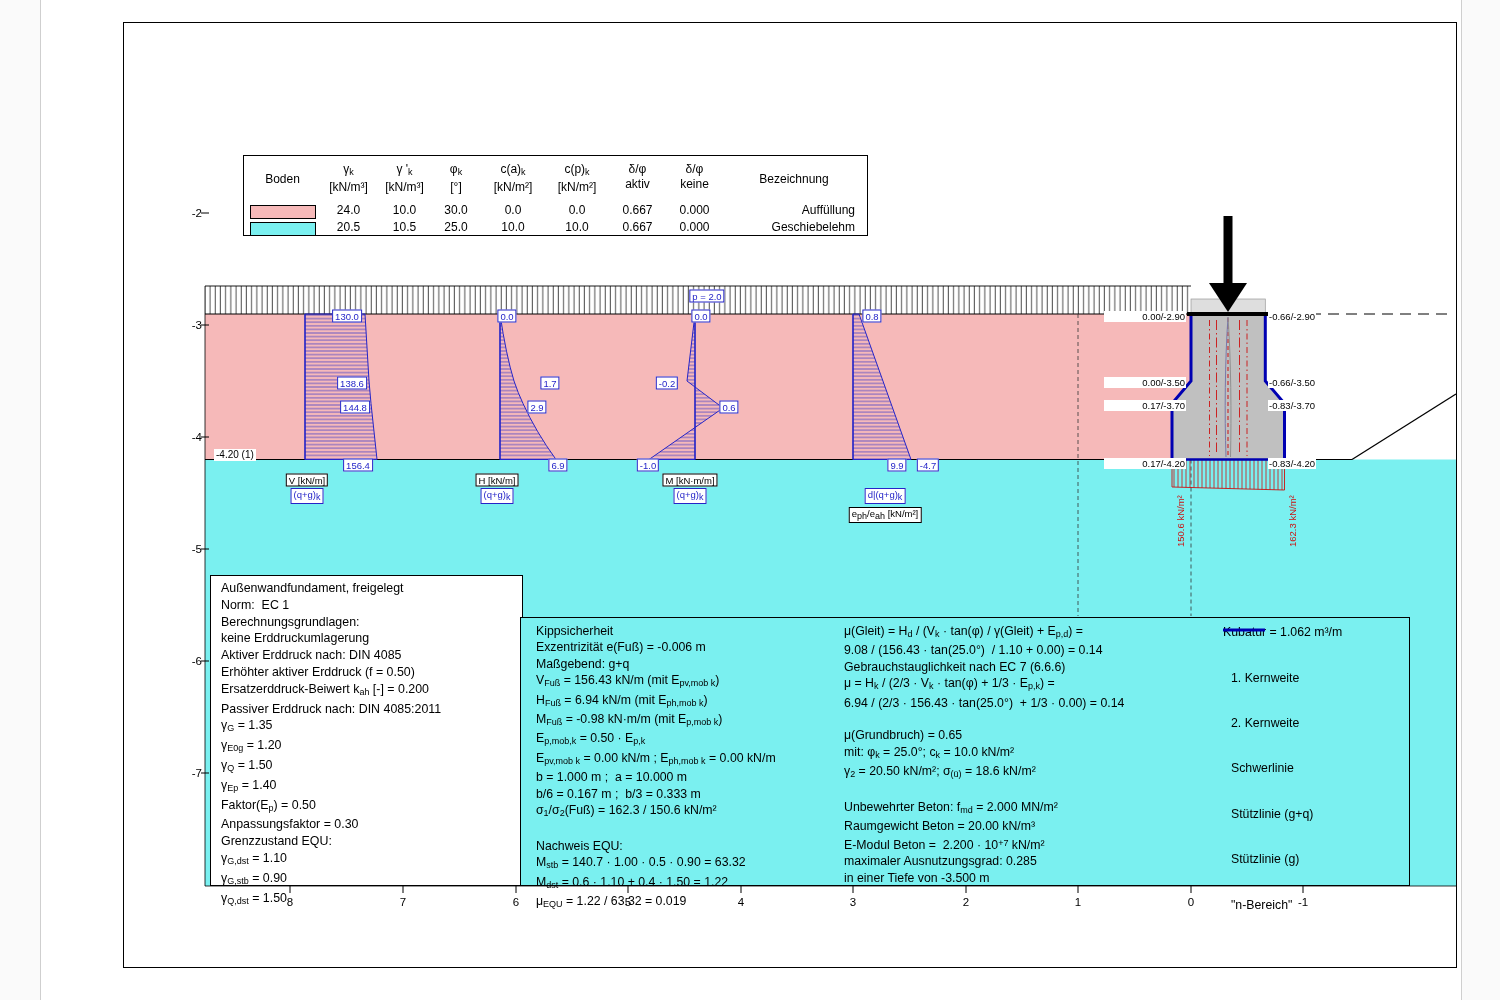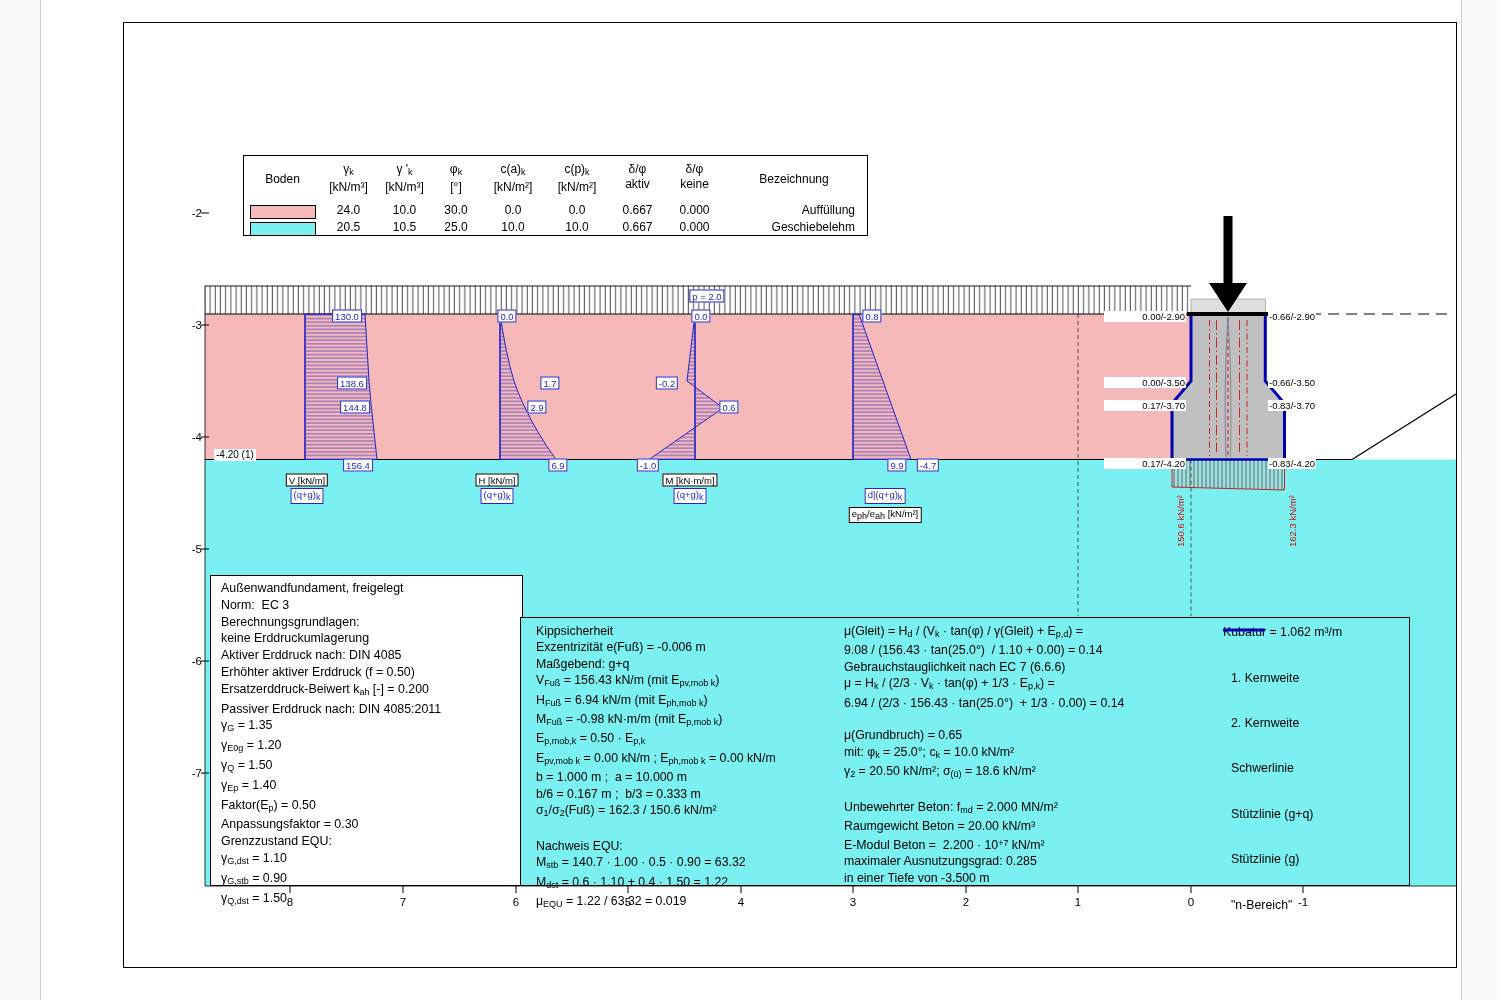--- a/index.html
+++ b/index.html
@@ -278,21 +278,21 @@
   <div class="axx" style="left:721px;top:895px;">4</div>
   <div class="axx" style="left:833px;top:895px;">3</div>
   <div class="axx" style="left:946px;top:895px;">2</div>
   <div class="axx" style="left:1058px;top:895px;">1</div>
   <div class="axx" style="left:1171px;top:895px;">0</div>
   <div class="axx" style="left:1283px;top:895px;">-1</div>
 
   <div class="abs" id="info-box">
     <div>
         <div class="tline">Außenwandfundament, freigelegt</div>
-        <div class="tline">Norm:  EC 3</div>
+        <div class="tline">Norm:  EC 1</div>
         <div class="tline">Berechnungsgrundlagen:</div>
         <div class="tline">keine Erddruckumlagerung</div>
         <div class="tline">Aktiver Erddruck nach: DIN 4085</div>
         <div class="tline">Erhöhter aktiver Erddruck (f = 0.50)</div>
         <div class="tline">Ersatzerddruck-Beiwert k<sub>ah</sub> [-] = 0.200</div>
         <div class="tline">Passiver Erddruck nach: DIN 4085:2011</div>
         <div class="tline">γ<sub>G</sub> = 1.35</div>
         <div class="tline">γ<sub>E0g</sub> = 1.20</div>
         <div class="tline">γ<sub>Q</sub> = 1.50</div>
         <div class="tline">γ<sub>Ep</sub> = 1.40</div>

